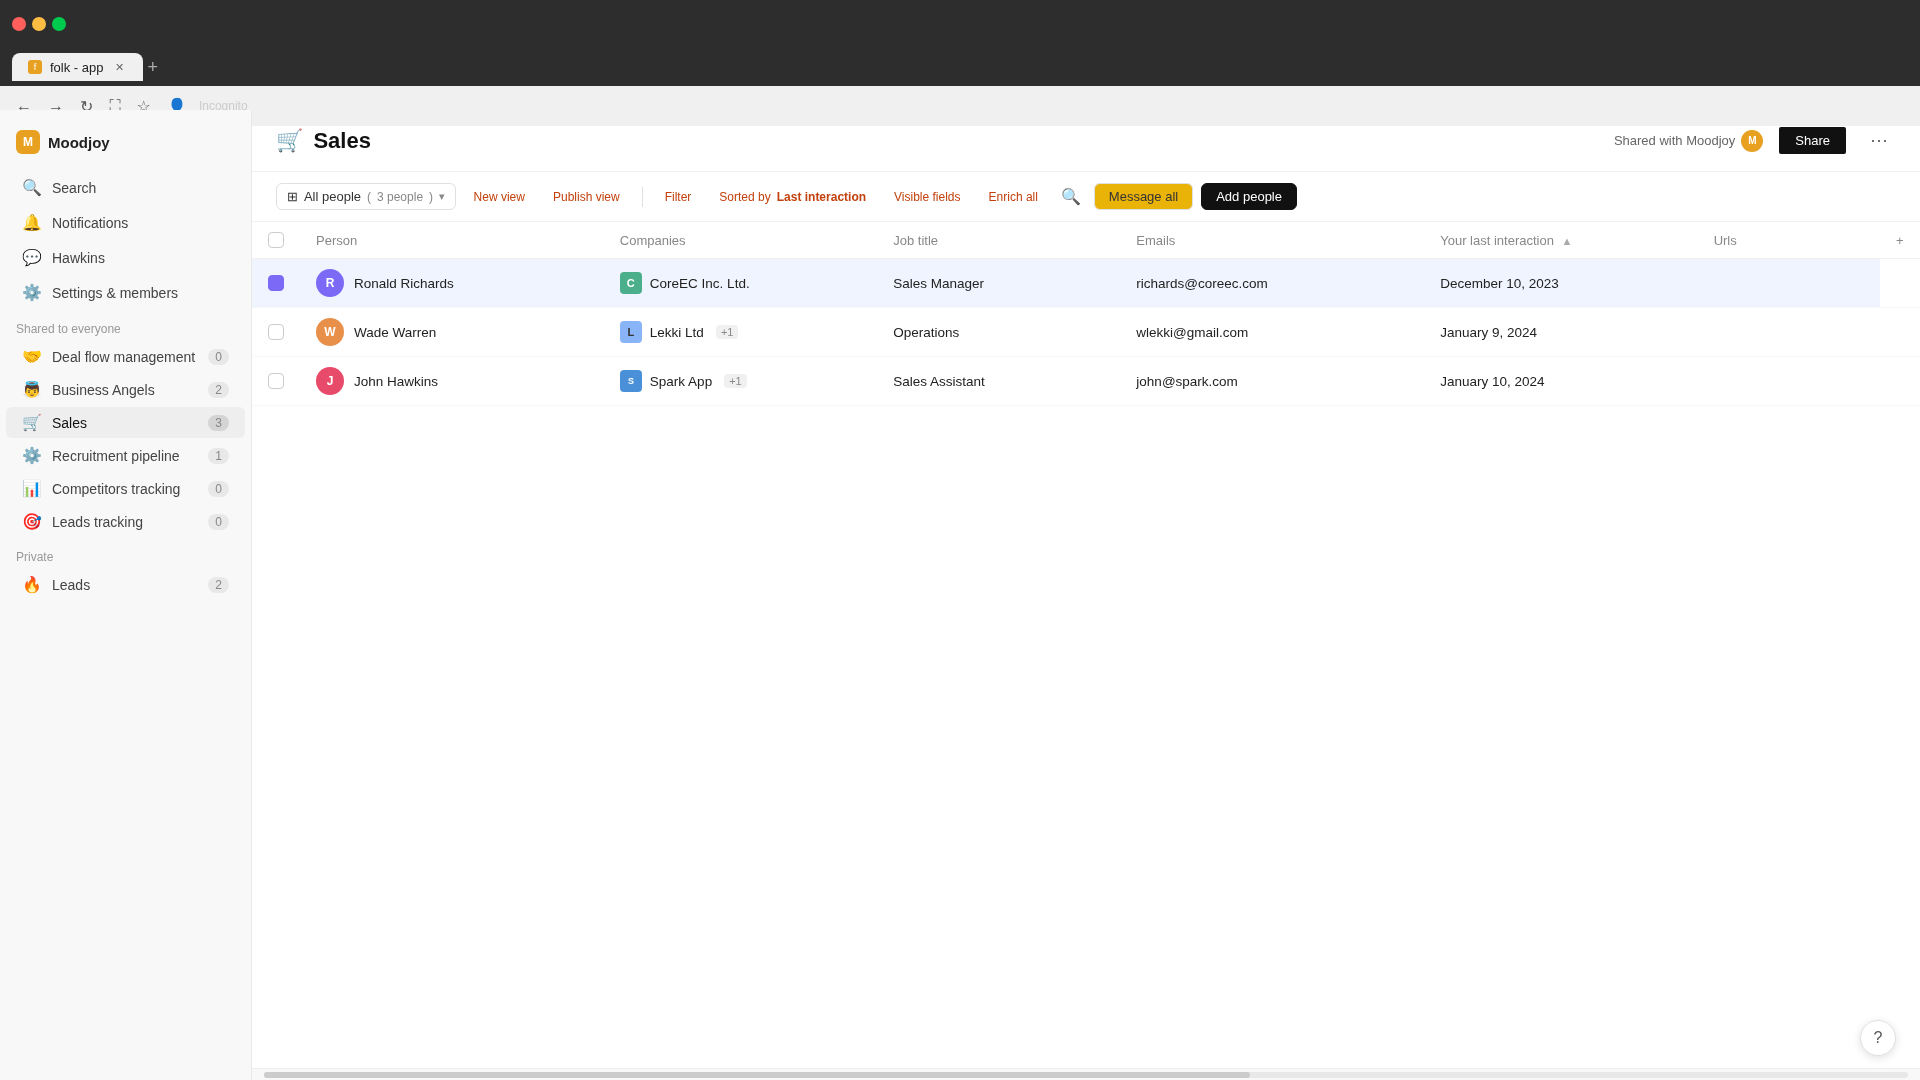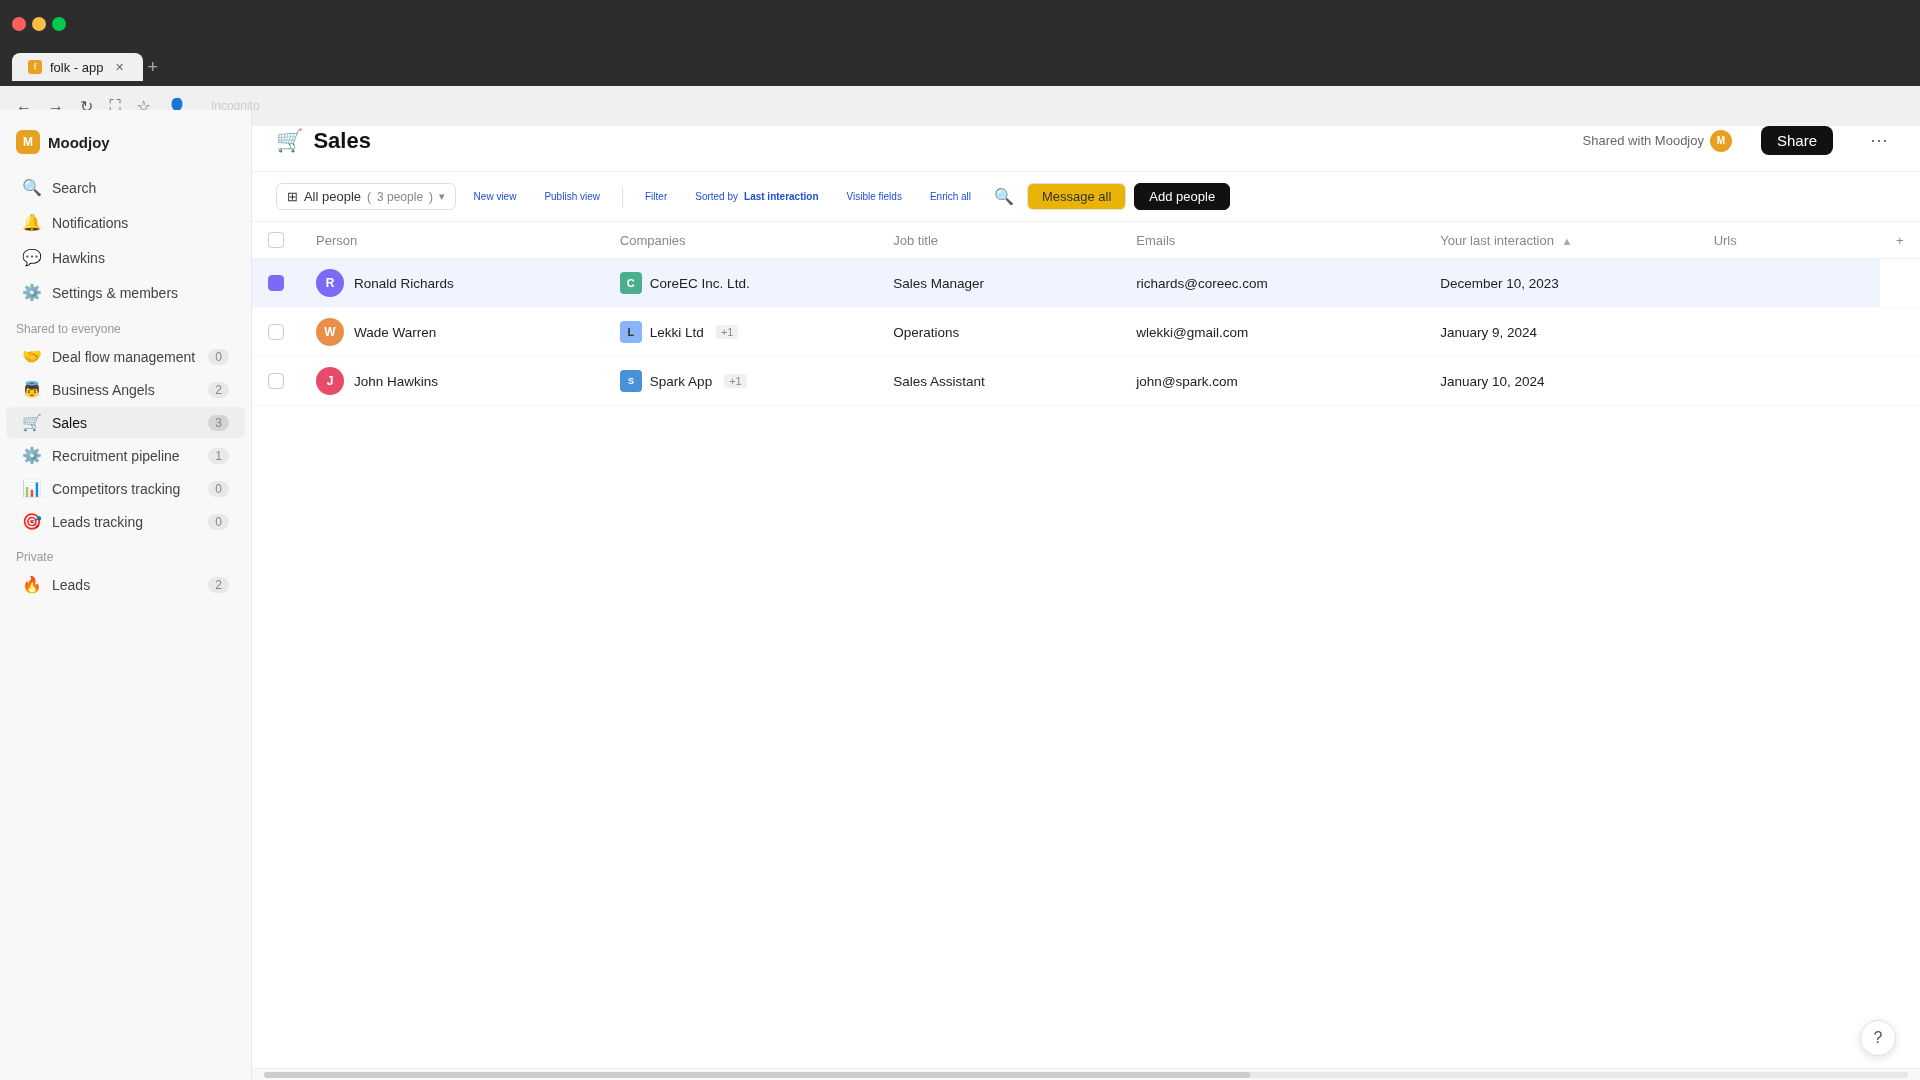--- a/index.html
+++ b/index.html
@@ -47,29 +47,29 @@
     .sidebar-group-item.active .item-count { background: #d4d4d4; }
 
     
     .main-content { flex: 1; display: flex; flex-direction: column; overflow: hidden; }
 
     
     .page-header { display: flex; align-items: center; padding: 16px 24px; border-bottom: 1px solid #f0f0f0; gap: 12px; }
     .page-title-area { display: flex; align-items: center; gap: 10px; flex: 1; }
     .page-icon { font-size: 22px; }
     .page-title { font-size: 22px; font-weight: 600; color: #111; }
-    .page-header-actions { display: flex; align-items: center; gap: 29px; }
+    .page-header-actions { display: flex; align-items: center; gap: 16px; }
     .shared-with { display: flex; align-items: center; gap: 6px; font-size: 13px; color: #666; }
     .shared-avatar { width: 22px; height: 22px; background: #e8a020; border-radius: 50%; display: flex; align-items: center; justify-content: center; color: white; font-size: 10px; font-weight: bold; }
-    .share-btn { background: #111; color: white; border: none; border-radius: 8px; padding: 6px 16px; font-size: 15px; cursor: pointer; font-weight: 500; }
+    .share-btn { background: #111; color: white; border: none; border-radius: 2px; padding: 6px 16px; font-size: 13px; cursor: pointer; font-weight: 500; }
     .more-btn { background: none; border: none; color: #555; cursor: pointer; font-size: 18px; padding: 4px 8px; border-radius: 4px; }
 
     
     .toolbar { display: flex; align-items: center; padding: 10px 24px; gap: 8px; border-bottom: 1px solid #f0f0f0; flex-wrap: wrap; }
-    .toolbar-item { display: flex; align-items: center; gap: 6px; font-size: 10px; color: #1d4ed8; cursor: pointer; padding: 5px 10px; border-radius: 6px; }
+    .toolbar-item { display: flex; align-items: center; gap: 6px; font-size: 12px; color: #c2410c; cursor: pointer; padding: 5px 10px; border-radius: 6px; }
     .toolbar-divider { width: 1px; height: 20px; background: #e0e0e0; margin: 0 4px; }
     .all-people { display: flex; align-items: center; gap: 6px; font-size: 13px; color: #333; cursor: pointer; padding: 5px 10px; border-radius: 6px; border: 1px solid #e0e0e0; font-weight: 500; }
     .action-btn { padding: 5px 14px; border-radius: 6px; font-size: 13px; cursor: pointer; border: 1px solid #e0e0e0; background: #eab308; color: #333; }
     .action-btn.primary { background: #111; color: white; border-color: #111; }
     .search-icon-btn { background: none; border: none; cursor: pointer; font-size: 16px; color: #666; padding: 5px; }
 
     
     .table-container { flex: 1; overflow-y: auto; overflow-x: auto; }
     table { width: 100%; border-collapse: collapse; min-width: 900px; }
     thead th { padding: 10px 16px; text-align: left; font-size: 13px; font-weight: 500; color: #888; border-bottom: 1px solid #f0f0f0; background: #fff; position: sticky; top: 0; z-index: 1; white-space: nowrap; }
@@ -123,21 +123,21 @@
     <button class="new-tab">+</button>
   </div>
   <div class="nav-bar">
     <button class="nav-btn">←</button>
     <button class="nav-btn">→</button>
     <button class="nav-btn">↻</button>
     <div class="nav-actions">
       <button class="nav-btn">⛶</button>
       <button class="nav-btn">☆</button>
       <button class="nav-btn">👤</button>
-      <span style="font-size:12px;color:#ccc;margin-left:12px;">Incognito</span>
+      <span style="font-size:12px;color:#ccc;">Incognito</span>
     </div>
   </div>
 </div>
 
 <div class="app-container">
 
   <div class="sidebar">
     <div class="sidebar-brand">
       <div class="brand-icon">M</div>
       <span class="brand-name">Moodjoy</span>

